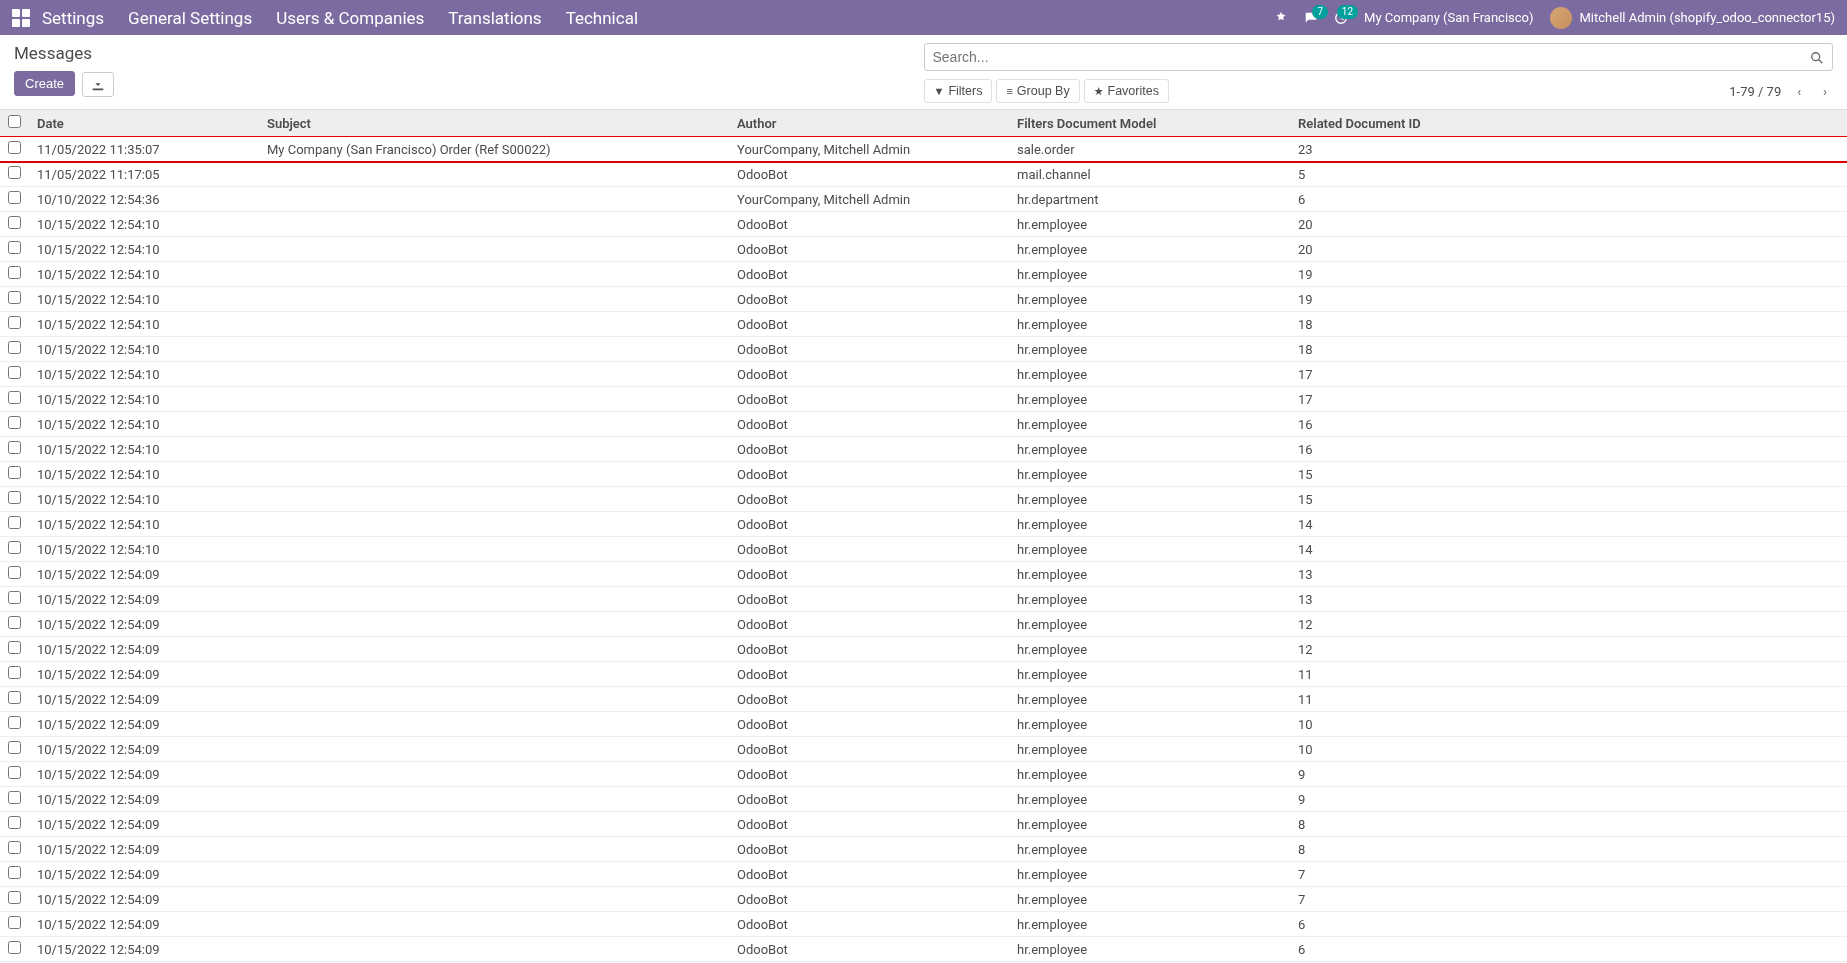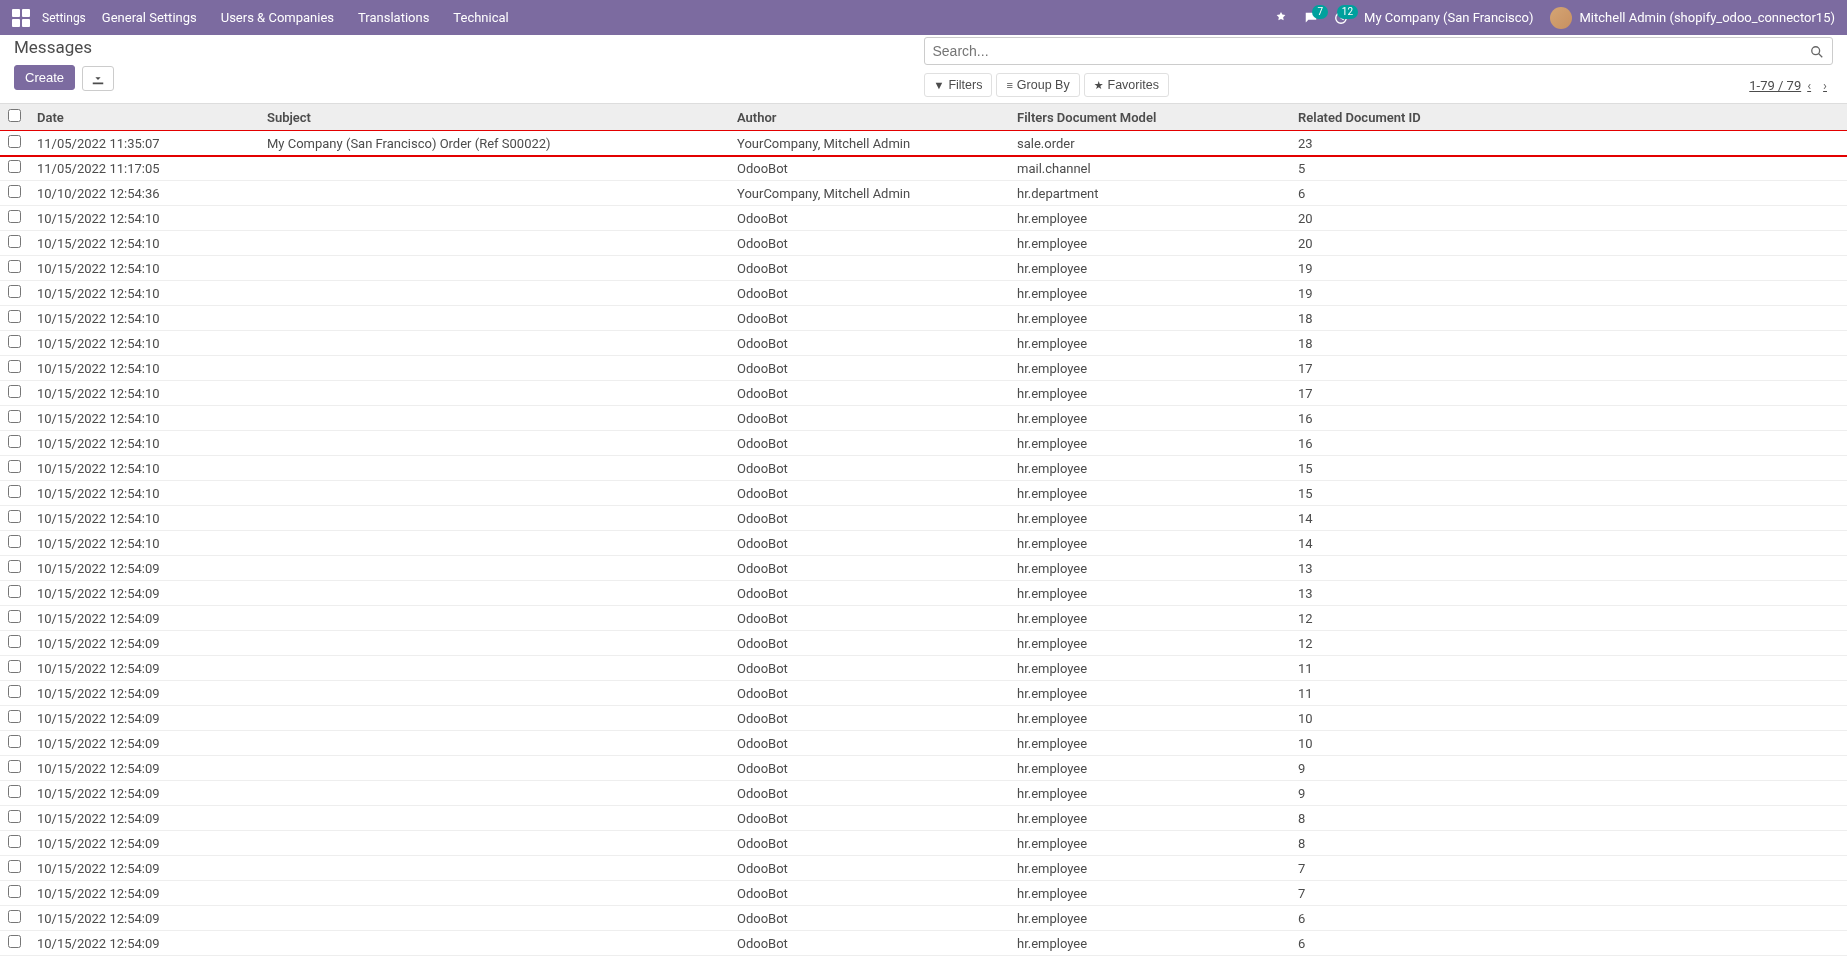--- a/index.html
+++ b/index.html
@@ -1,46 +1,46 @@
 <!DOCTYPE html>
 <html><head>
 <meta charset="utf-8">
 <style>
 * { box-sizing: border-box; margin: 0; padding: 0; }
 body { font-family: -apple-system, BlinkMacSystemFont, "Segoe UI", Roboto, "Helvetica Neue", Arial, sans-serif; font-size: 13px; color: #4c4c4c; background: #fff; }
 
 .top-nav { background: #7c6ba0; color: #fff; height: 35px; display: flex; align-items: center; padding: 0 12px; }
 .top-nav .apps-icon { width: 18px; height: 18px; display: grid; grid-template-columns: 1fr 1fr; grid-template-rows: 1fr 1fr; gap: 2px; margin-right: 12px; cursor: pointer; }
 .top-nav .apps-icon span { background: #fff; border-radius: 1px; }
-.top-nav .brand { font-size: 12px; color: #fff; margin-right: 16px; }
+.top-nav .brand { font-size: 17px; color: #fff; margin-right: 24px; }
 .top-nav .nav-links { display: flex; gap: 24px; }
-.top-nav .nav-links span { color: #fff; font-size: 13px; cursor: pointer; }
+.top-nav .nav-links span { color: #fff; font-size: 17px; cursor: pointer; }
 .top-nav .spacer { flex: 1; }
 .top-nav .right { display: flex; align-items: center; gap: 16px; color: #fff; font-size: 13px; }
 .top-nav .icon-badge { position: relative; cursor: pointer; display: flex; align-items: center; }
 .top-nav .badge { position: absolute; top: -6px; right: -10px; background: #00a09d; color: #fff; font-size: 10px; border-radius: 8px; padding: 1px 5px; line-height: 1.2; }
 .top-nav .avatar { width: 22px; height: 22px; border-radius: 50%; background: linear-gradient(135deg,#d4a574,#c89060); display: inline-block; }
 .top-nav .user-block { display: flex; align-items: center; gap: 8px; cursor: pointer; text-align: center; }
 
-.control-bar { display: flex; align-items: flex-start; padding: 2px 14px 0 14px; }
+.control-bar { display: flex; align-items: flex-start; padding: 8px 14px 0 14px; }
 .control-bar .left { flex: 1; }
 .control-bar .title { font-size: 17px; color: #4c4c4c; margin-bottom: 8px; }
 .control-bar .buttons { margin-bottom: 6px; }
 .btn-create { background: #7c6ba0; color: #fff; border: 1px solid #7c6ba0; padding: 4px 10px; border-radius: 3px; font-size: 13px; cursor: pointer; }
 .btn-icon { background: #fff; border: 1px solid #ccc; padding: 4px 8px; border-radius: 3px; cursor: pointer; margin-left: 4px; font-size: 12px; color: #4c4c4c; }
 
 .control-bar .right { width: 50%; display: flex; flex-direction: column; align-items: stretch; }
 .search-box { border: 1px solid #ccc; border-radius: 3px; display: flex; align-items: center; padding: 0; margin-bottom: 6px; }
 .search-box input { flex: 1; border: none; outline: none; padding: 5px 8px; font-size: 14px; background: transparent; }
 .search-box .search-btn { border: none; background: transparent; padding: 4px 8px; cursor: pointer; color: #666; }
 .filter-row { display: flex; align-items: center; justify-content: space-between; gap: 12px; padding: 2px 0 6px 0; }
 .filter-toggles { display: flex; gap: 4px; }
 .toggle-btn { border: 1px solid #e0e0e0; background: #fff; padding: 4px 9px; border-radius: 3px; font-size: 12.5px; color: #4c4c4c; cursor: pointer; display: flex; align-items: center; gap: 4px; }
 .toggle-btn .ic { font-size: 11px; }
-.pager { display: flex; align-items: center; gap: 0; color: #4c4c4c; font-size: 13px; text-decoration: underline; }
+.pager { display: flex; align-items: center; gap: 10px; color: #4c4c4c; font-size: 13px; }
 .pager .arrow { cursor: pointer; color: #666; padding: 2px 6px; }
 
 table.list { width: 100%; border-collapse: collapse; }
 table.list thead th { background: #eee; border-top: 1px solid #ddd; border-bottom: 1px solid #ddd; text-align: left; padding: 5px 8px; font-weight: 600; font-size: 13px; color: #4c4c4c; }
 table.list td { border-bottom: 1px solid #eee; padding: 4px 8px; font-size: 13px; color: #4c4c4c; background: #fff; }
 table.list .cb-col { width: 28px; text-align: center; }
 table.list .cb-col input { cursor: pointer; }
 table.list tbody tr.highlight td { position: relative; }
 table.list tbody tr.highlight { outline: 2px solid #e30000; outline-offset: -1px; }
 

